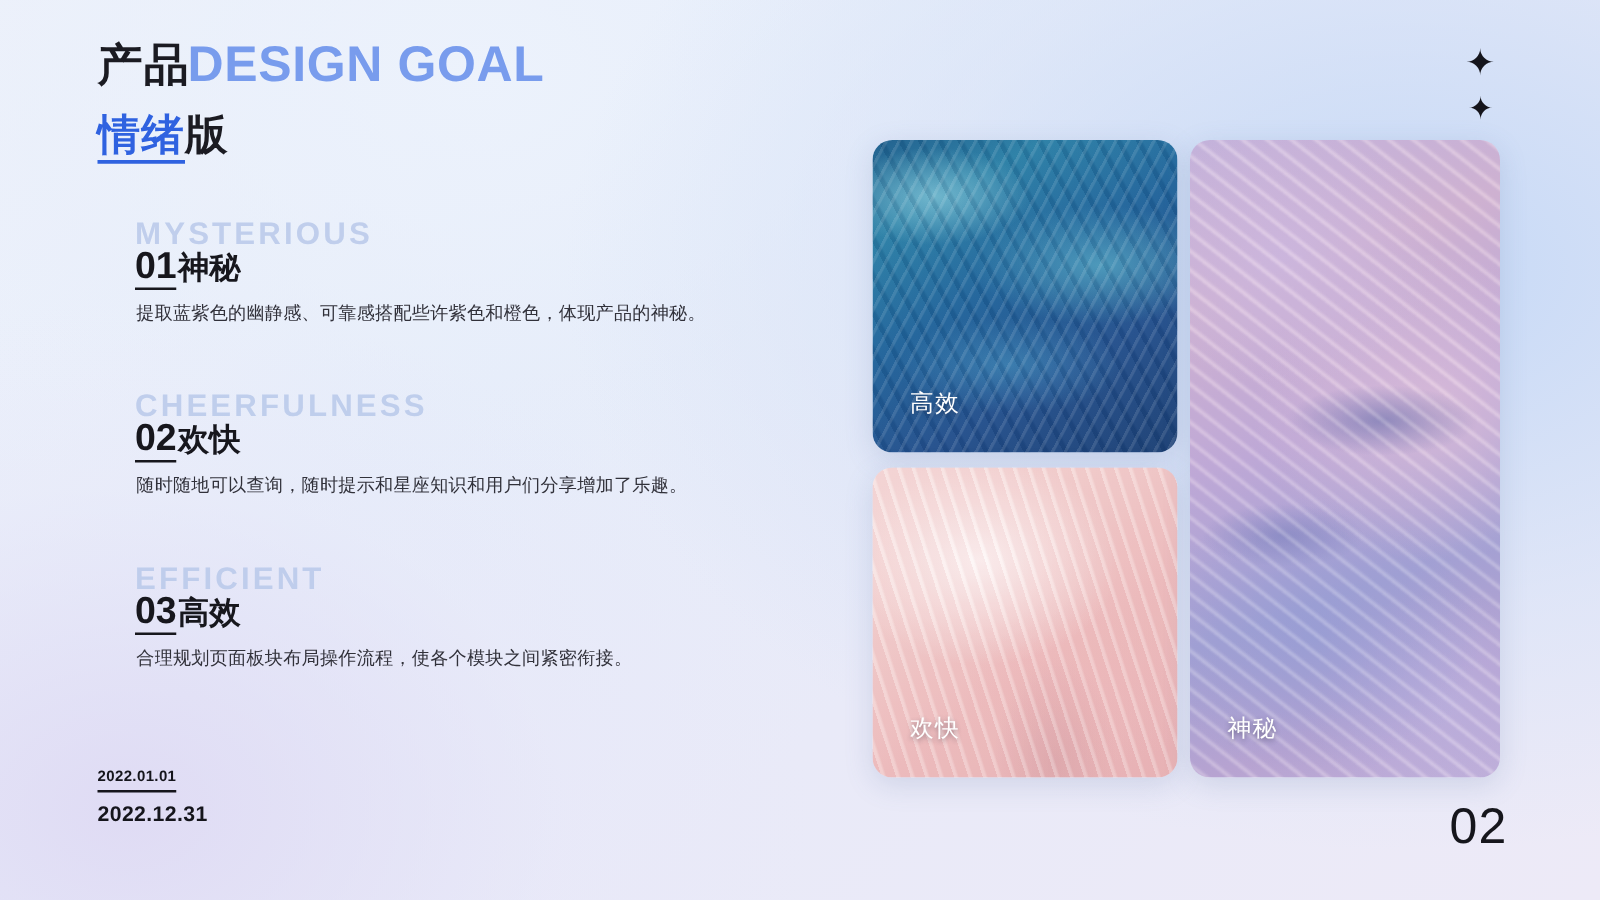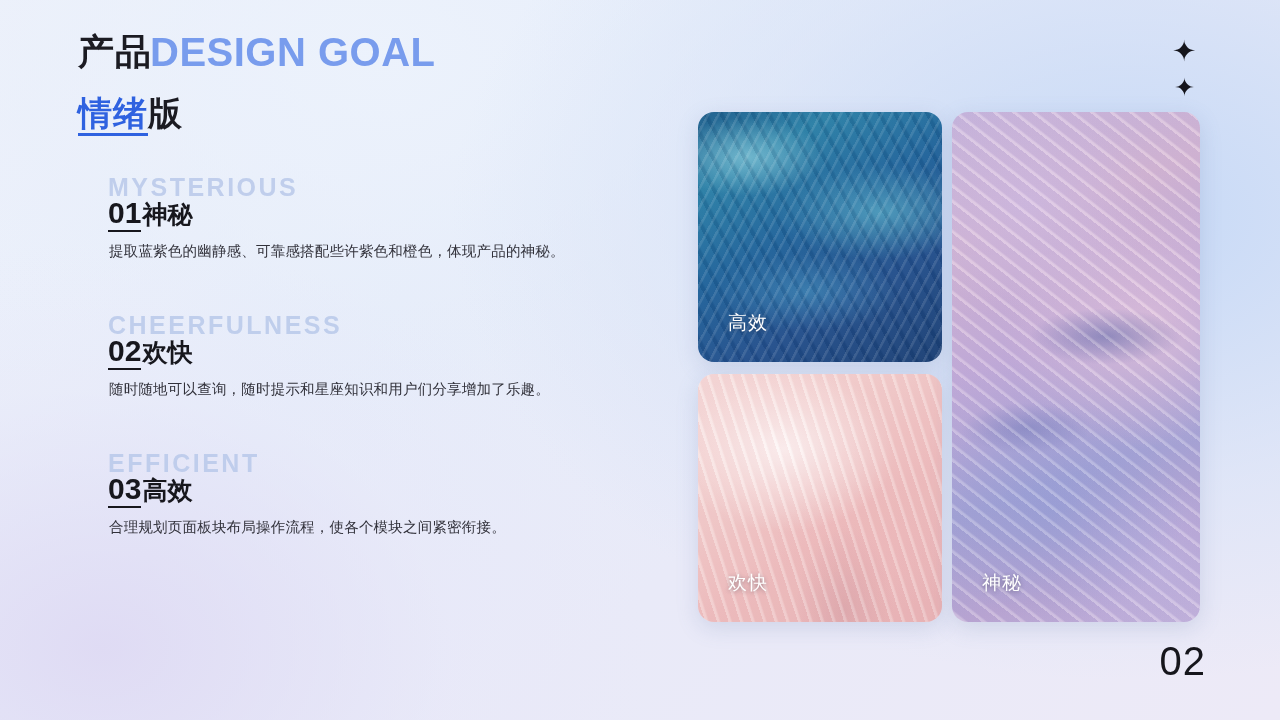--- a/index.html
+++ b/index.html
@@ -52,21 +52,21 @@
     left: 0;
     top: 0;
     font-size: 36px;
     font-weight: bold;
     color: #1b1b22;
     line-height: 52px;
     letter-spacing: 1px;
   }
   .title-row2 {
     position: relative;
-    margin-top: 12px;
+    margin-top: 7px;
     height: 46px;
     white-space: nowrap;
   }
   .title-cn-2 {
     font-size: 34px;
     font-weight: bold;
     line-height: 46px;
     letter-spacing: 1px;
   }
   .title-cn-2 .accent {
@@ -331,15 +331,19 @@
     <div class="card" id="card-cheerful">
       <div class="feather-pink"></div>
       <div class="caption">欢快</div>
     </div>
     <div class="card" id="card-mysterious">
       <div class="feather-violet"></div>
       <div class="caption">神秘</div>
     </div>
   </div>
 
+  <div class="dates">
+    <div class="date-top">2022.01.01</div>
+    <div class="date-bottom">2022.12.31</div>
+  </div>
   <div class="page-num">02</div>
 
 </div>
 
 </body></html>

